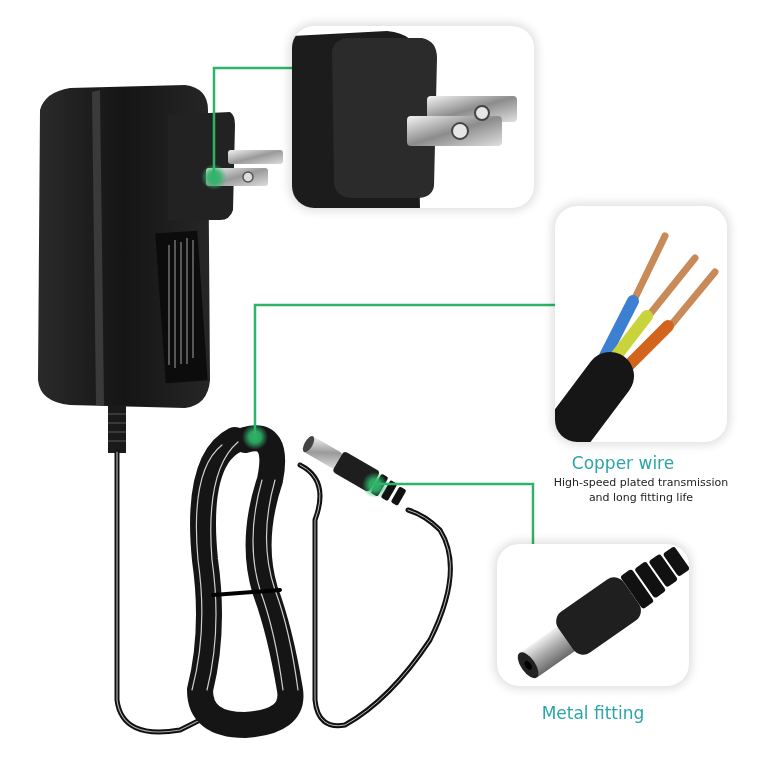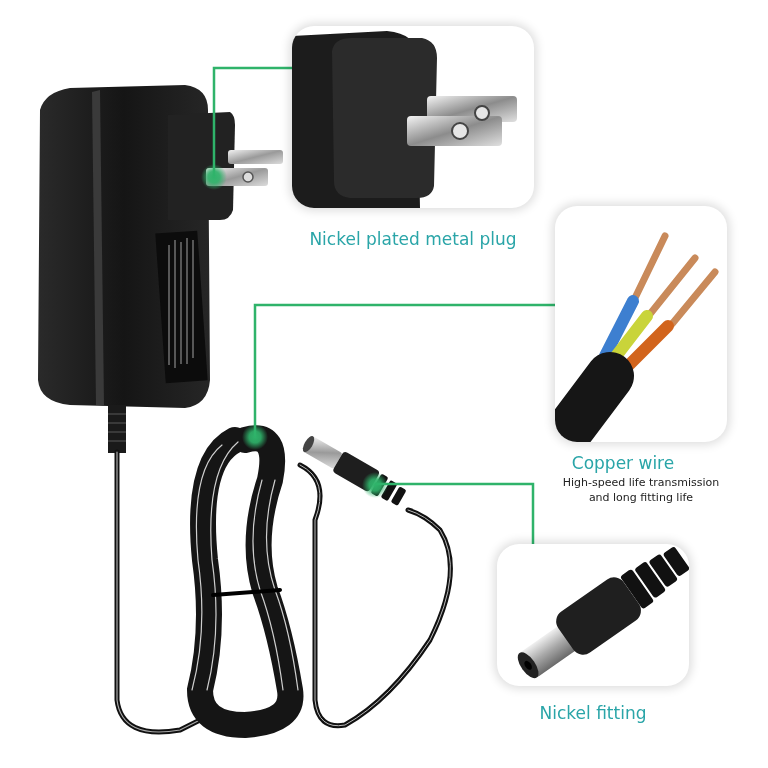--- a/index.html
+++ b/index.html
@@ -114,37 +114,36 @@
         </linearGradient>
       </defs>
       <path d="M0,10 L95,5 Q125,8 125,30 L128,182 L0,182 Z" fill="#1c1c1c"></path>
       <path d="M40,25 Q42,12 60,12 L130,12 Q145,15 145,32 L142,160 Q140,172 125,172 L58,172 Q42,170 42,155 Z" fill="#2b2b2b"></path>
       <rect x="135" y="70" width="90" height="26" rx="4" fill="url(#m2)"></rect>
       <rect x="115" y="90" width="95" height="30" rx="4" fill="url(#m2)"></rect>
       <circle cx="168" cy="105" r="8" fill="#e6e6e6" stroke="#444" stroke-width="2"></circle>
       <circle cx="190" cy="87" r="7" fill="#e6e6e6" stroke="#444" stroke-width="2"></circle>
     </svg>
   </div>
-  <div class="label-title" style="left:296px; top:229px; width:234px;">Nickel plated metal plug</div>
 
   <div class="panel" style="left:555px; top:206px; width:172px; height:236px;">
     <svg width="172" height="236" viewBox="0 0 172 236">
       <g stroke-linecap="round" fill="none">
         <line x1="110" y1="30" x2="80" y2="92" stroke="#c98a5a" stroke-width="7"></line>
         <line x1="140" y1="52" x2="95" y2="108" stroke="#c98a5a" stroke-width="7"></line>
         <line x1="160" y1="66" x2="117" y2="118" stroke="#c98a5a" stroke-width="7"></line>
         <line x1="78" y1="95" x2="50" y2="150" stroke="#3d7fd0" stroke-width="12"></line>
         <line x1="92" y1="110" x2="55" y2="158" stroke="#c9d43a" stroke-width="12"></line>
         <line x1="113" y1="120" x2="68" y2="165" stroke="#d2641c" stroke-width="12"></line>
         <line x1="55" y1="170" x2="10" y2="230" stroke="#161616" stroke-width="48"></line>
       </g>
     </svg>
   </div>
   <div class="label-title" style="left:537px; top:453px; width:172px;">Copper wire</div>
-  <div class="label-sub" style="left:545px; top:476px; width:192px;">High-speed life transmission</div>
+  <div class="label-sub" style="left:545px; top:476px; width:192px;">High-speed plated transmission</div>
   <div class="label-sub" style="left:545px; top:491px; width:192px;">and long fitting life</div>
 
   <div class="panel" style="left:497px; top:544px; width:192px; height:142px;">
     <svg width="192" height="142" viewBox="0 0 192 142">
       <defs>
         <linearGradient id="m3" x1="0" x2="0" y1="0" y2="1">
           <stop offset="0" stop-color="#f0f0f0"></stop>
             <stop offset="0.5" stop-color="#a8a8a8"></stop>
             <stop offset="1" stop-color="#6a6a6a"></stop>
         </linearGradient>
@@ -156,15 +155,15 @@
         <rect x="60" y="50" width="80" height="50" rx="12" fill="#1f1f1f"></rect>
         <g fill="#111">
           <rect x="140" y="55" width="14" height="40" rx="3"></rect>
           <rect x="156" y="57" width="14" height="36" rx="3"></rect>
           <rect x="172" y="59" width="14" height="32" rx="3"></rect>
           <rect x="188" y="61" width="14" height="28" rx="3"></rect>
         </g>
       </g>
     </svg>
   </div>
-  <div class="label-title" style="left:497px; top:703px; width:192px;">Nickel fitting</div>
+  <div class="label-title" style="left:497px; top:703px; width:192px;">Metal fitting</div>
 
 </div>
 
 </body></html>

